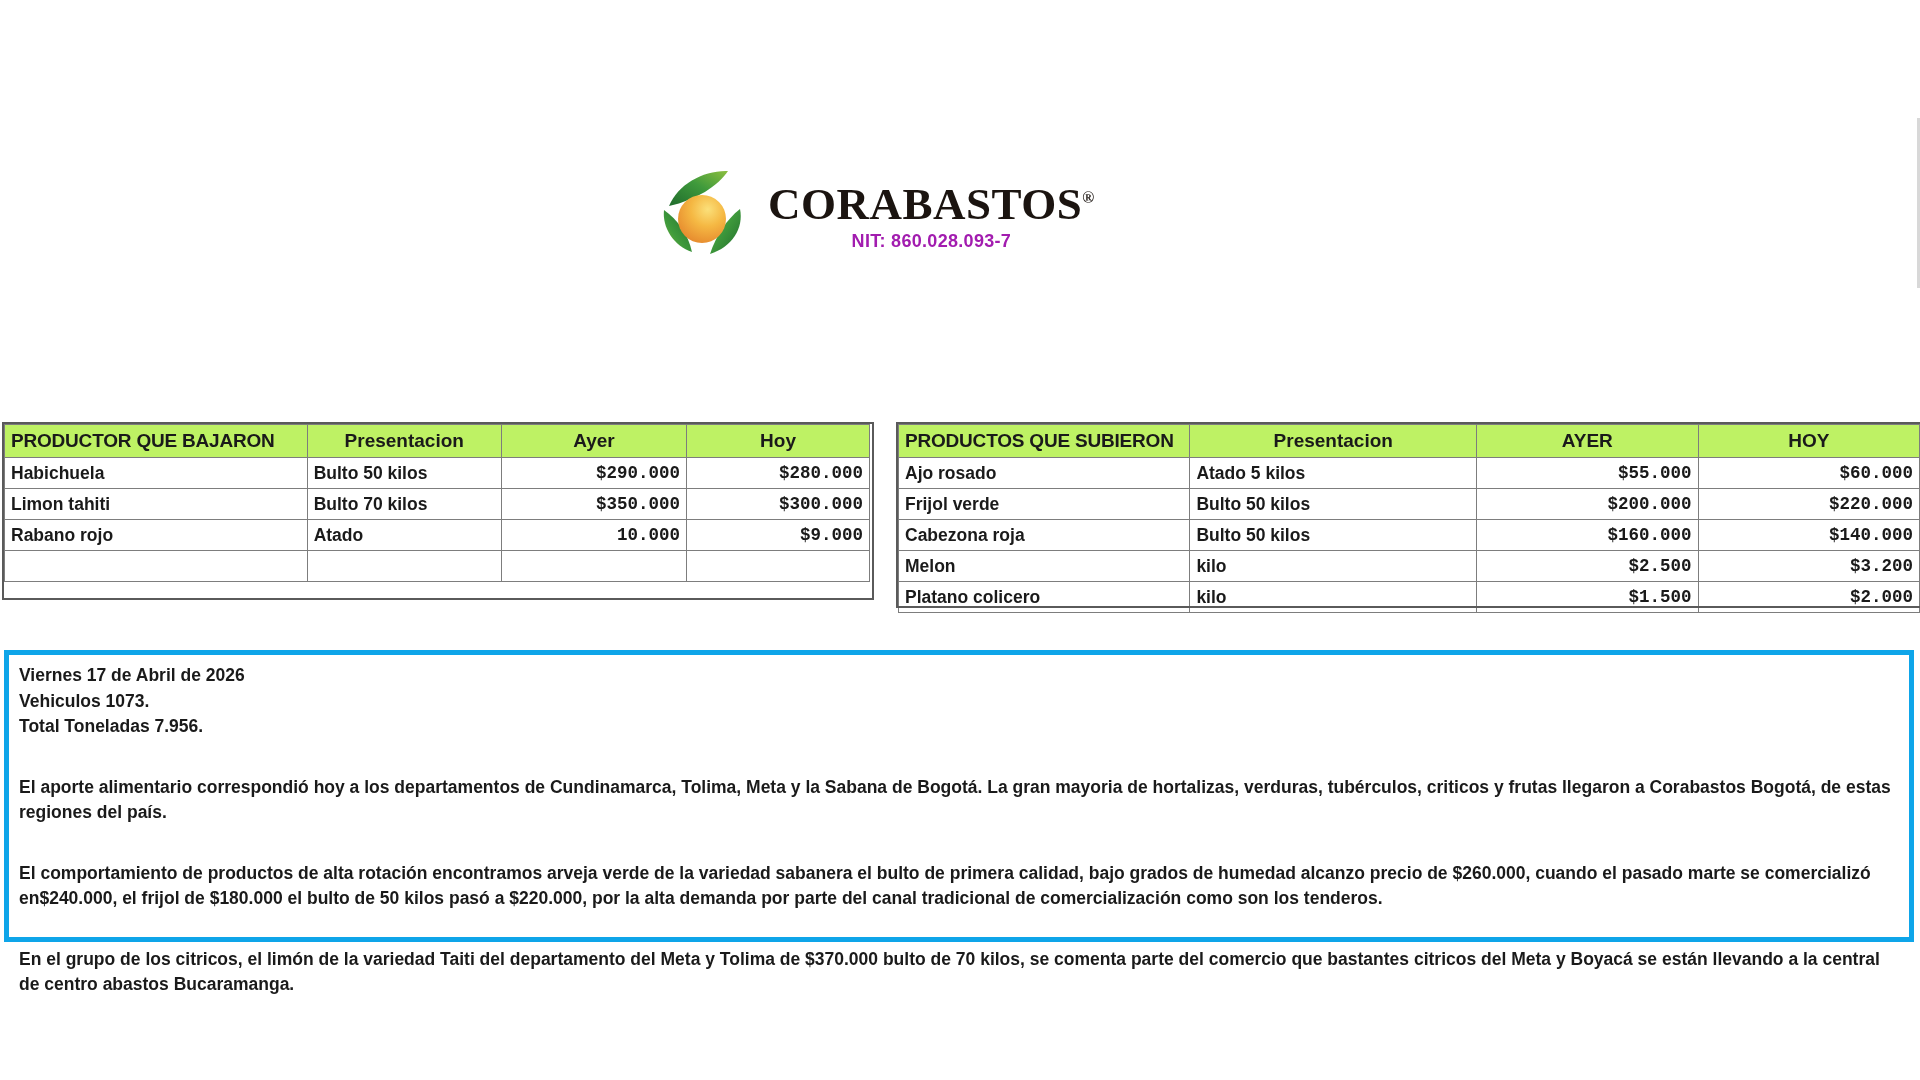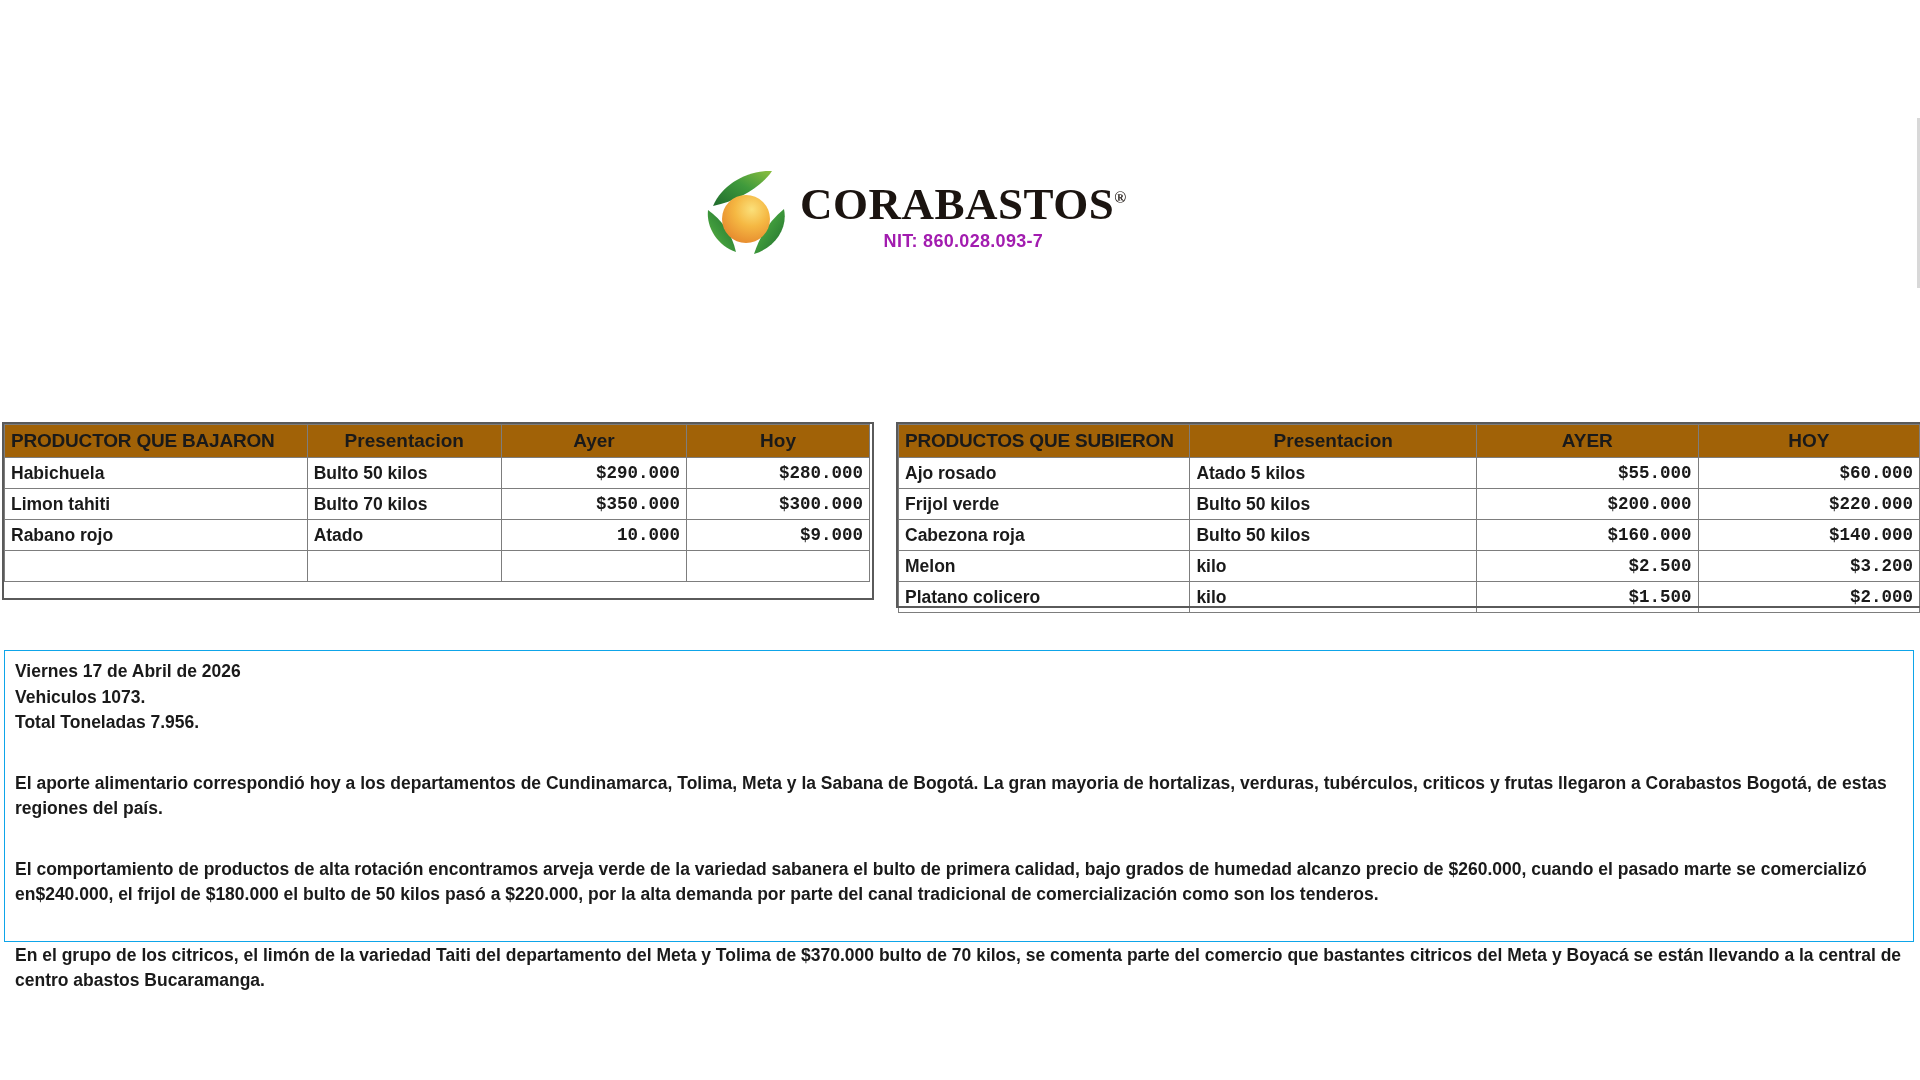--- a/index.html
+++ b/index.html
@@ -32,27 +32,27 @@
     top: 118px;
     right: 0;
     width: 3px;
     height: 170px;
     background: #d8d8d8;
   }
 
   
   .logo-block {
     position: absolute;
-    left: 696px;
+    left: 652px;
     top: 158px;
     width: 420px;
     height: 112px;
     display: flex;
     align-items: center;
-    gap: 0;
+    gap: 12px;
   }
   .logo-mark {
     position: relative;
     width: 104px;
     height: 104px;
     flex: 0 0 104px;
   }
   .logo-mark svg { display: block; width: 104px; height: 104px; }
 
   .logo-text {
@@ -99,21 +99,21 @@
   .tbl td, .tbl th {
     border: 1px solid #7d7d7d;
     padding: 0 6px;
     height: 30px;
     vertical-align: middle;
     font-weight: bold;
     white-space: nowrap;
     overflow: hidden;
   }
   .tbl thead th {
-    background: #a16207;
+    background: #bef264;
     text-align: center;
     height: 32px;
     font-size: 19px;
     border-color: #7d7d7d;
   }
   .tbl thead th.hdr-name {
     text-align: left;
     letter-spacing: -0.2px;
   }
   .cell-name  { text-align: left; }
@@ -135,21 +135,21 @@
   #table-right { left: 898px; top: 424px; width: 1022px; }
   #frame-right { left: 896px; top: 422px; width: 1026px; height: 186px; }
 
   
   .notes {
     position: absolute;
     left: 4px;
     top: 650px;
     width: 1910px;
     height: 292px;
-    border: 1px solid #0ea5e9;
+    border: 5px solid #0ea5e9;
     box-sizing: border-box;
     background: #ffffff;
     padding: 8px 10px 0 10px;
   }
   .notes p {
     margin: 0;
     font-size: 17.5px;
     font-weight: bold;
     line-height: 25.5px;
     color: #1a1a1a;

